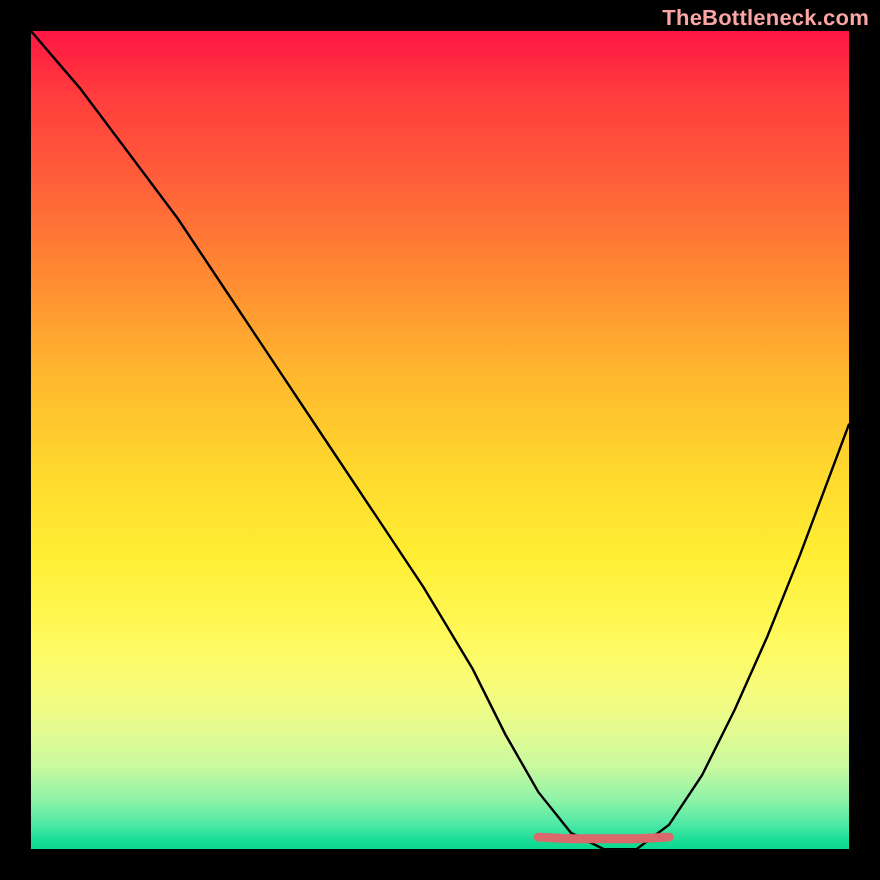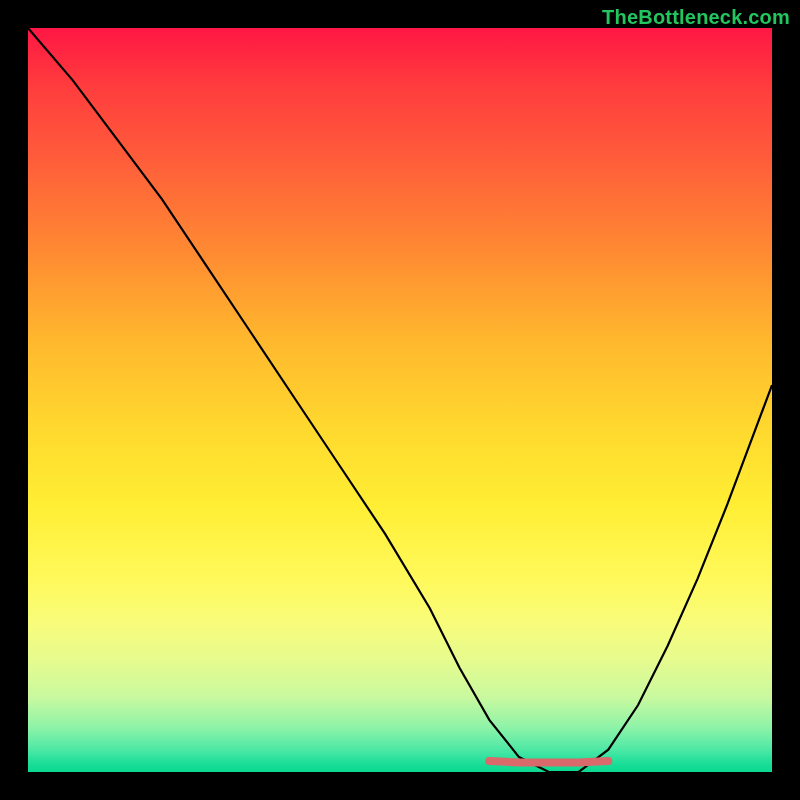--- a/index.html
+++ b/index.html
@@ -47,21 +47,21 @@
   }
   .curve-path { fill: none; stroke: #000; stroke-width: 2.2; }
   .accent-path { fill: none; stroke: #d9696b; stroke-width: 8; stroke-linecap: round; }
   .watermark {
     position: absolute;
     top: 6px;
     right: 10px;
     font-family: Arial, Helvetica, sans-serif;
     font-size: 20px;
     font-weight: 600;
-    color: #22c55e;
+    color: #fca5a5;
     letter-spacing: 0.2px;
   }
 </style>
 </head>
 <body>
 
 <div class="chart-container">
 
   <div class="watermark">TheBottleneck.com</div>
 

